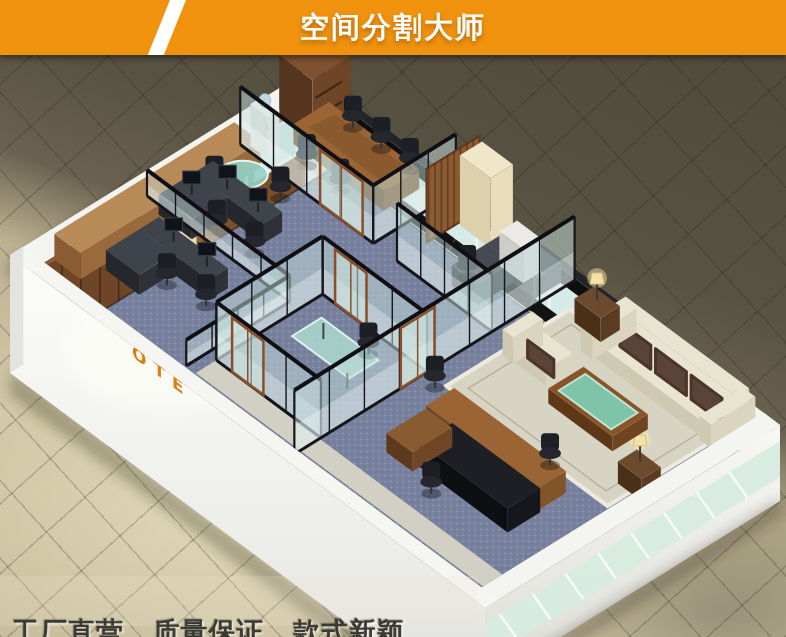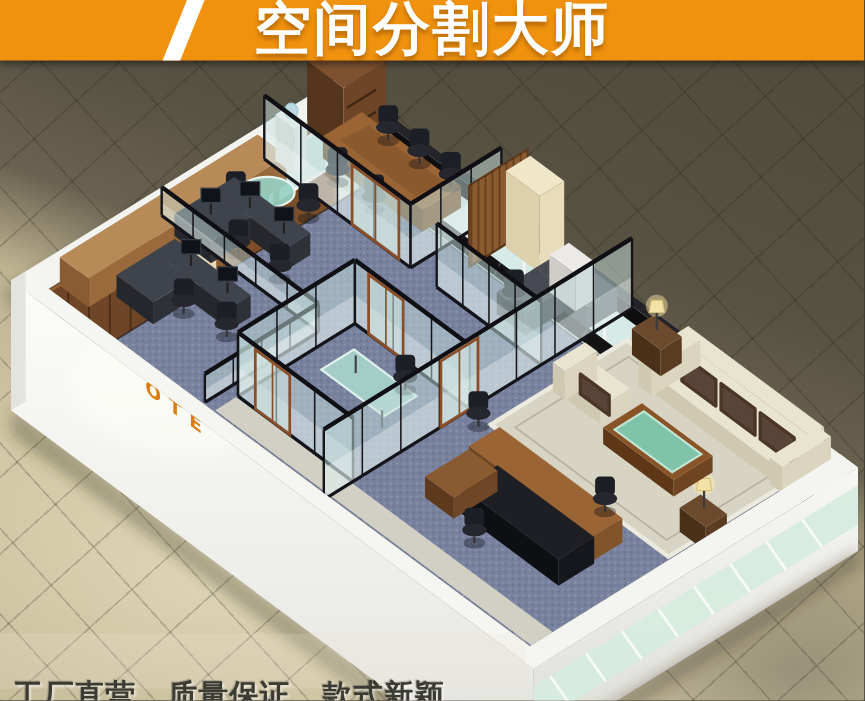--- a/index.html
+++ b/index.html
@@ -11,21 +11,21 @@
       repeating-linear-gradient(48deg, rgba(35,30,20,.20) 0 1.6px, transparent 1.6px 52px),
       repeating-linear-gradient(-42deg, rgba(35,30,20,.20) 0 1.6px, transparent 1.6px 52px),
       radial-gradient(420px 200px at 28% 82%, rgba(255,250,225,.30), transparent 70%),
       radial-gradient(420px 260px at 92% 96%, rgba(80,76,62,.40), transparent 60%),
       linear-gradient(200deg, #4e4939 0%, #585243 34%, #6a6250 47%, #bdb392 57%, var(--floor-light,#d3c9a8) 76%, #c8bd9c 100%);}
   .banner{position:absolute;left:0;top:0;width:786px;height:55px;
           background:var(--banner-orange,#F0920E);z-index:30;
           box-shadow:0 3px 6px rgba(0,0,0,.45);}
   .banner .slash{position:absolute;left:170px;top:0;width:16px;height:55px;background:#fff;
           transform-origin:top left;transform:skewX(-22deg);}
-  .banner h1{margin:0;text-align:center;font-size:52px;line-height:55px;color:#fff;
+  .banner h1{margin:0;text-align:center;font-size:29px;line-height:55px;color:#fff;
           font-weight:bold;letter-spacing:2px;text-shadow:0 3px 4px rgba(110,60,0,.45);}
   .slogan-band{position:absolute;left:0;top:576px;width:478px;height:50px;
           background:rgba(235,229,208,.22);z-index:20;}
   .slogan{position:absolute;left:12px;top:614px;z-index:21;font-size:27px;font-weight:bold;
           color:var(--slogan-dark,#3B3A33);letter-spacing:1px;white-space:nowrap;
           text-shadow:2px 2px 2px rgba(255,255,255,.55), -1px -1px 1px rgba(0,0,0,.25);}
   .slogan span{margin-right:18px;}
   #scene{position:absolute;left:0;top:0;z-index:10;}
 </style>
 </head>

